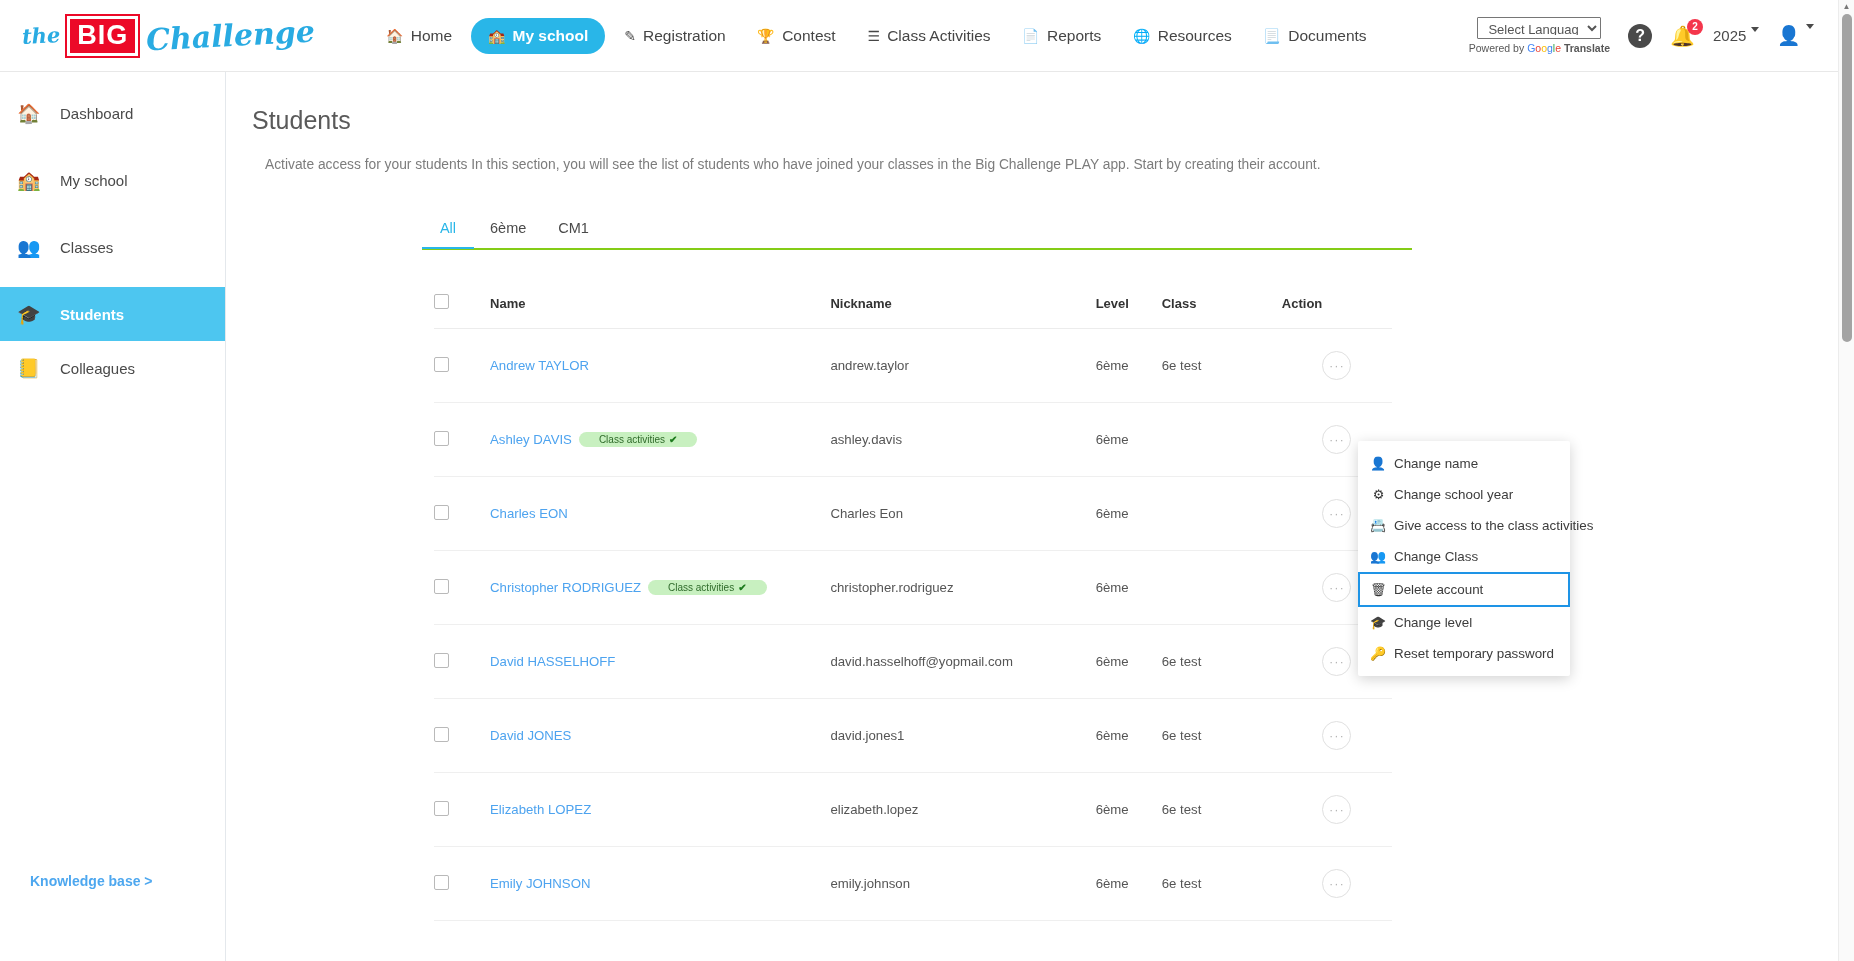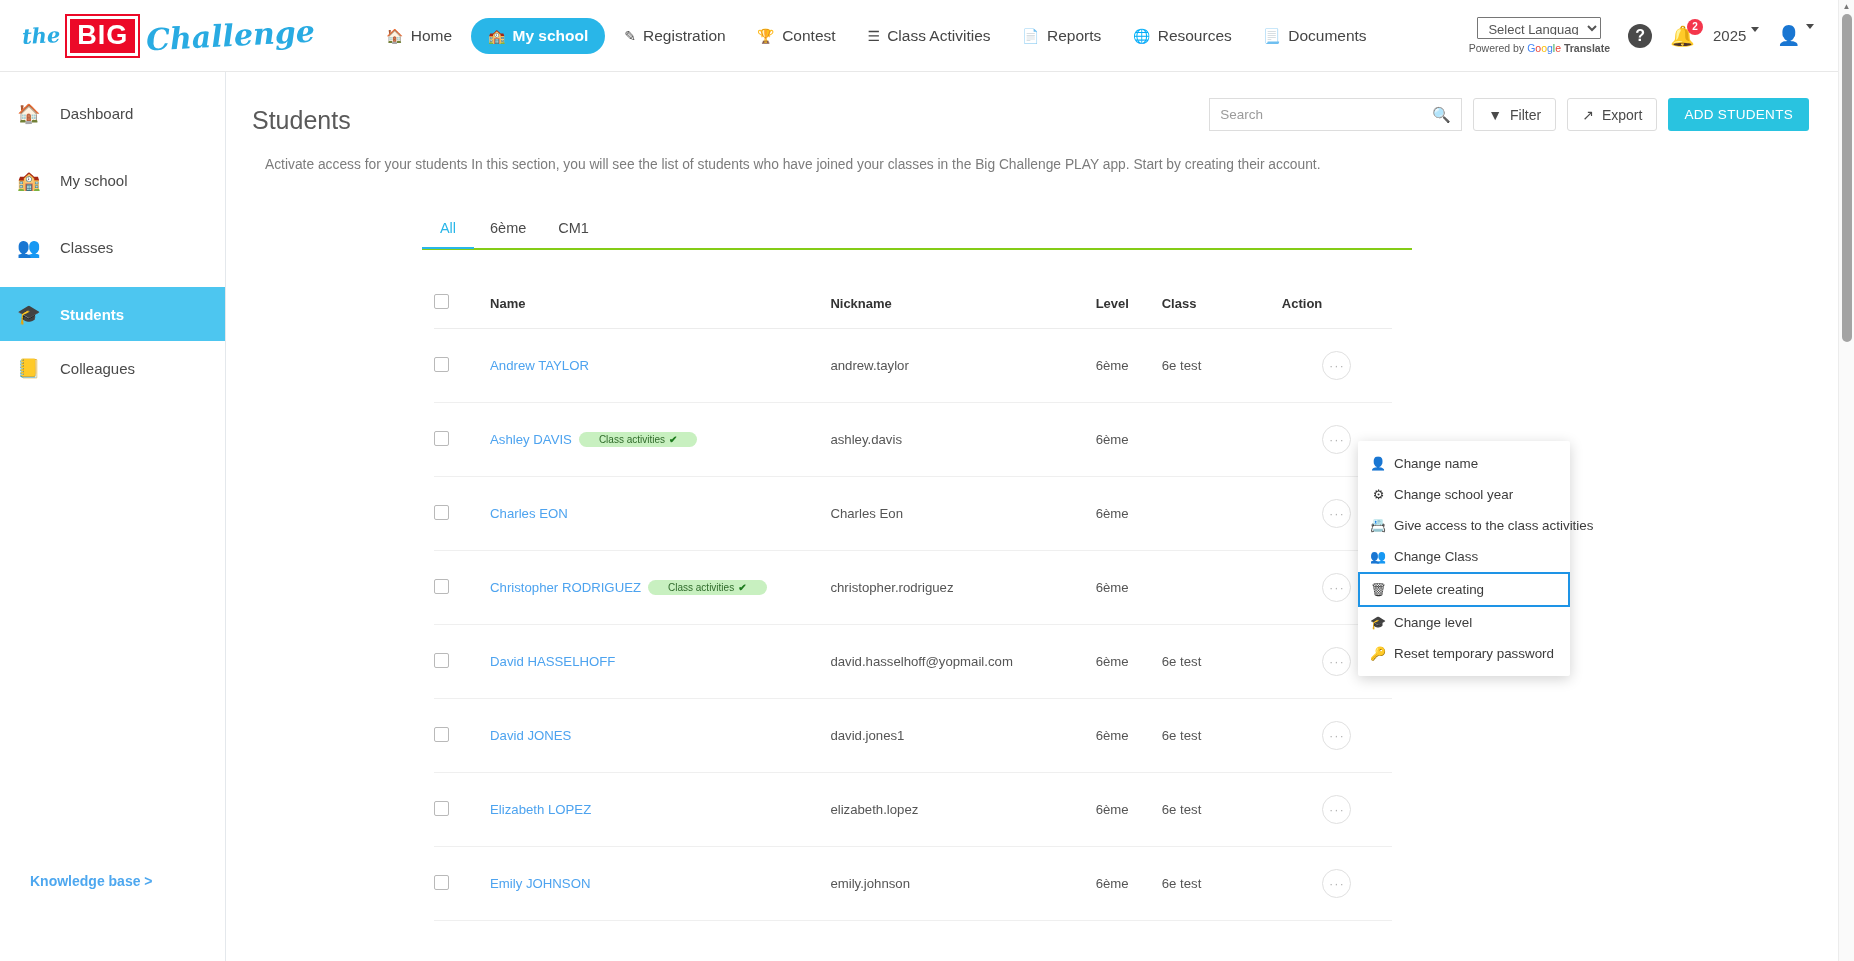--- a/index.html
+++ b/index.html
@@ -277,35 +277,20 @@
           </div>
         </div>
       <div class="kb-link">Knowledge base &gt;</div>
     </div>
 
     <div class="main">
       <div class="main-inner">
 
         <div class="page-head">
           <div class="page-title">Students</div>
-          <div class="head-actions">
-            <div class="searchbox">
-              <input placeholder="Search" style="">
-              <span class="search-ico">🔍</span>
-            </div>
-            <button class="btn-outline">
-              <span>▼</span>
-              <span>Filter</span>
-            </button>
-            <button class="btn-outline">
-              <span>↗</span>
-              <span>Export</span>
-            </button>
-            <button class="btn-primary">ADD STUDENTS</button>
-          </div>
         </div>
 
         <div class="page-desc">Activate access for your students In this section, you will see the list of students who have joined your classes in the Big Challenge PLAY app. Start by creating their account.</div>
 
         <div class="tabs-wrap" id="tabsrow">
             <div class="tab active">All</div>
             <div class="tab">6ème</div>
             <div class="tab">CM1</div>
           </div>
 
@@ -440,21 +425,21 @@
           <div class="dd-item">
             <span class="dd-ico">📇</span>
             <span>Give access to the class activities</span>
           </div>
           <div class="dd-item">
             <span class="dd-ico">👥</span>
             <span>Change Class</span>
           </div>
           <div class="dd-item highlight">
             <span class="dd-ico">🗑</span>
-            <span>Delete creating</span>
+            <span>Delete account</span>
           </div>
           <div class="dd-item">
             <span class="dd-ico">🎓</span>
             <span>Change level</span>
           </div>
           <div class="dd-item">
             <span class="dd-ico">🔑</span>
             <span>Reset temporary password</span>
           </div>
         </div>

